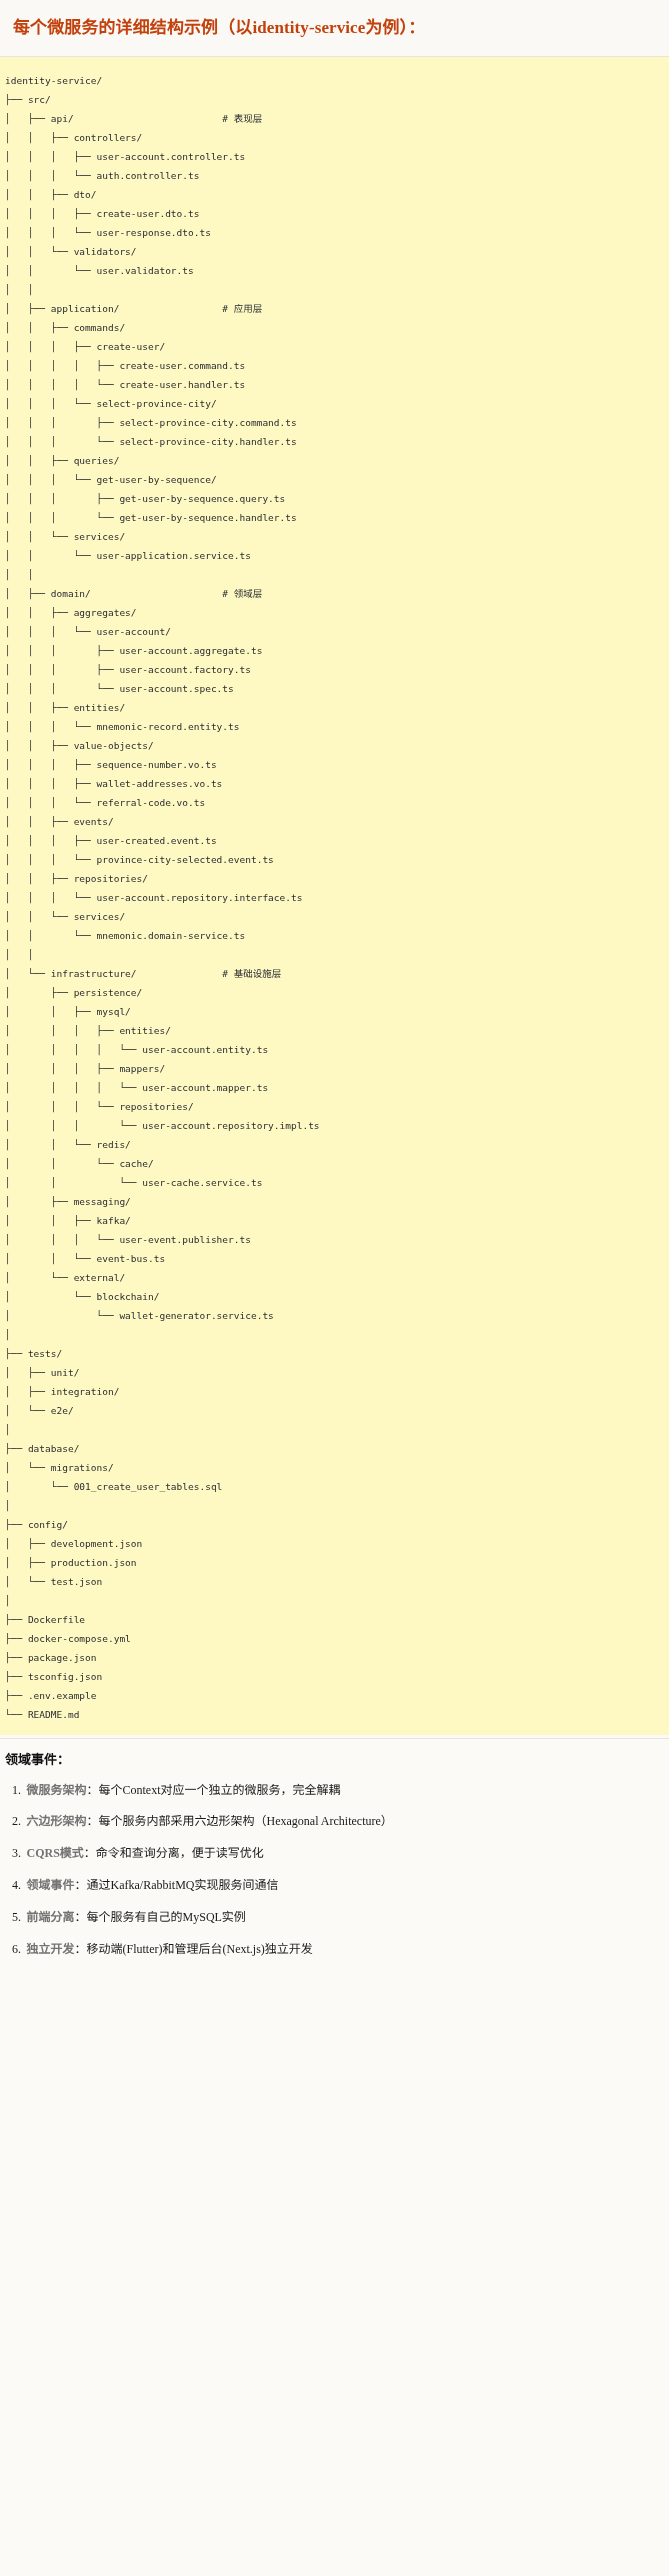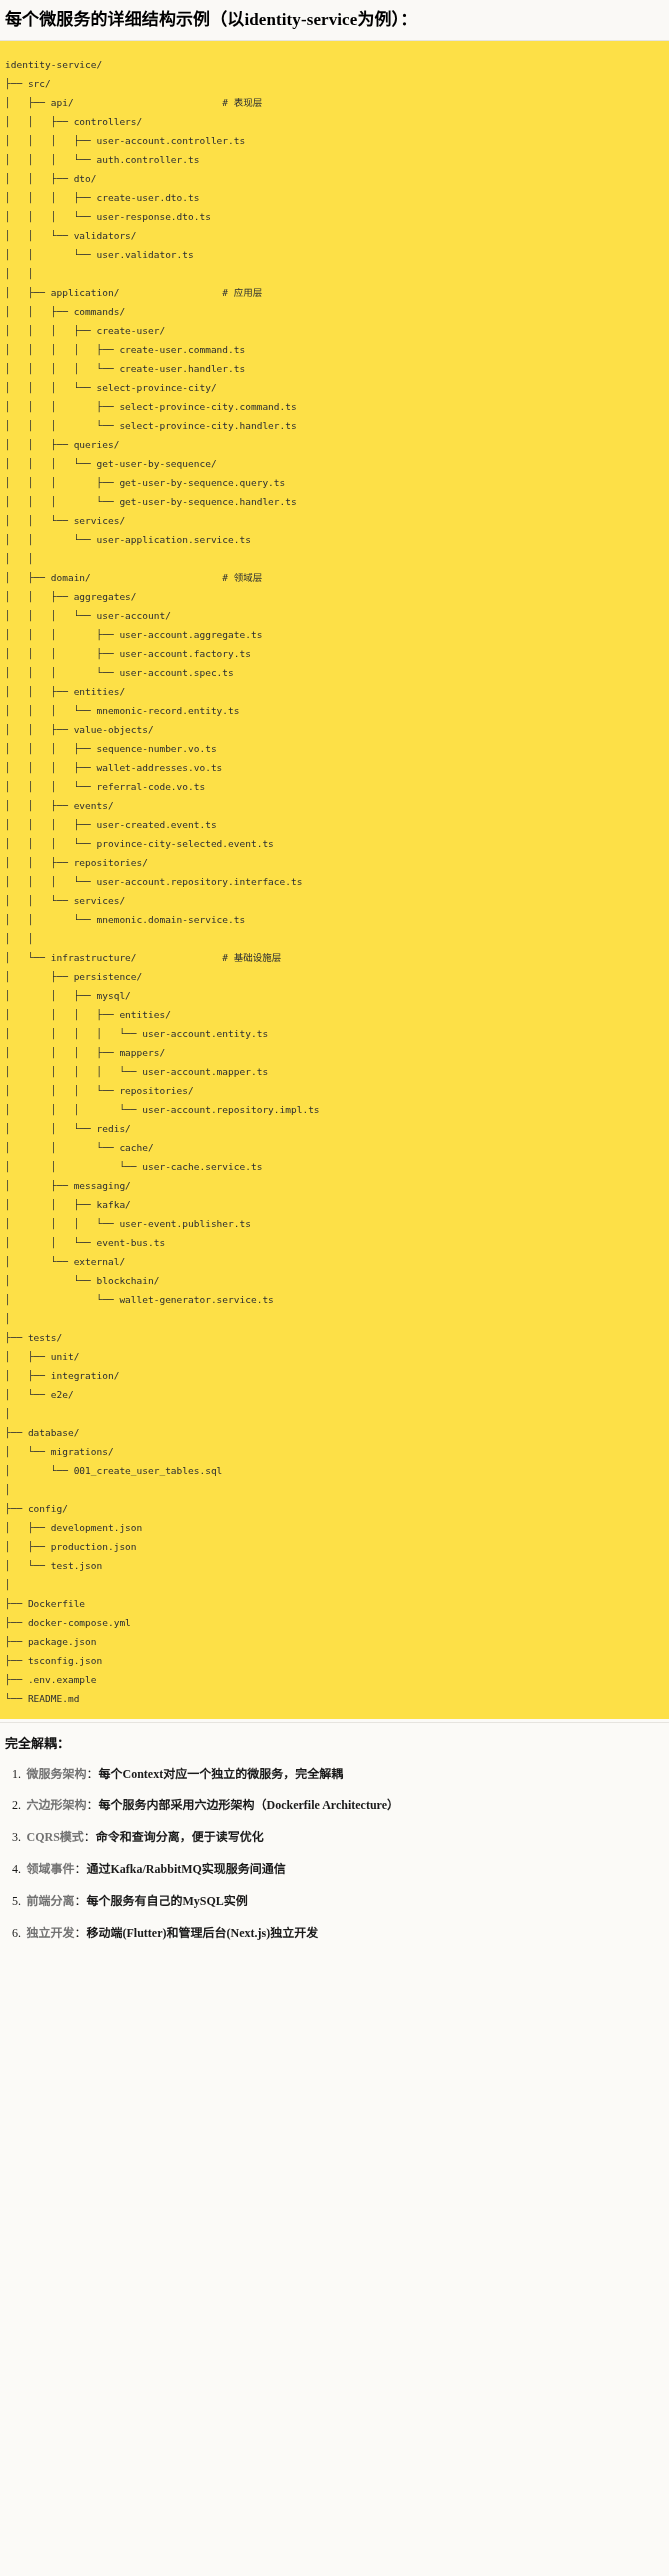--- a/index.html
+++ b/index.html
@@ -26,29 +26,29 @@
     padding: 8.8px 5px 10px 5px;
     background: #faf9f6;
     border-bottom: 0.6px solid #e6e4df;
   }
   .title {
     font-family: "Liberation Serif", "DejaVu Serif", serif;
     font-weight: 700;
     font-size: 17px;
     line-height: 1.25;
     letter-spacing: 0.1px;
-    color: #000000;
-    margin: 0;
+    color: #c2410c;
+    margin: 8px;
     white-space: nowrap;
   }
 
   
   .tree-block {
     padding: 13.8px 5px 11.3px 5px;
-    background: #fde047;
+    background: #fef9c3;
   }
   pre.tree {
     margin: 0;
     padding: 0;
     font-family: "DejaVu Sans Mono", "Liberation Mono", monospace;
     font-size: 9.5px;
     line-height: 19px;
     color: #2a2c31;
     white-space: pre;
     tab-size: 4;
@@ -85,21 +85,21 @@
     font-size: 12px;
   }
   .note-term {
     font-weight: 700;
     color: #737373;
   }
   .note-sep {
     font-weight: 400;
   }
   .note-desc {
-    font-weight: 700;
+    font-weight: 400;
     color: #1a1a1a;
   }
   .closing {
     font-size: 12px;
     line-height: 1.55;
     color: #1a1a1a;
     margin: 11.3px 0 7.5px 0;
     padding-left: 1.3px;
   }
 </style>
@@ -196,28 +196,28 @@
 │
 ├── Dockerfile
 ├── docker-compose.yml
 ├── package.json
 ├── tsconfig.json
 ├── .env.example
 └── README.md</pre>
   </section>
 
   <section class="notes-wrap">
-    <h2 class="notes-heading">完全解耦：</h2>
+    <h2 class="notes-heading">领域事件：</h2>
 
     <ol class="notes">
       <li>
         <span class="note-term">微服务架构</span><span class="note-sep">：</span><span class="note-desc">每个Context对应一个独立的微服务，完全解耦</span>
       </li>
       <li>
-        <span class="note-term">六边形架构</span><span class="note-sep">：</span><span class="note-desc">每个服务内部采用六边形架构（Dockerfile Architecture）</span>
+        <span class="note-term">六边形架构</span><span class="note-sep">：</span><span class="note-desc">每个服务内部采用六边形架构（Hexagonal Architecture）</span>
       </li>
       <li>
         <span class="note-term">CQRS模式</span><span class="note-sep">：</span><span class="note-desc">命令和查询分离，便于读写优化</span>
       </li>
       <li>
         <span class="note-term">领域事件</span><span class="note-sep">：</span><span class="note-desc">通过Kafka/RabbitMQ实现服务间通信</span>
       </li>
       <li>
         <span class="note-term">前端分离</span><span class="note-sep">：</span><span class="note-desc">每个服务有自己的MySQL实例</span>
       </li>

